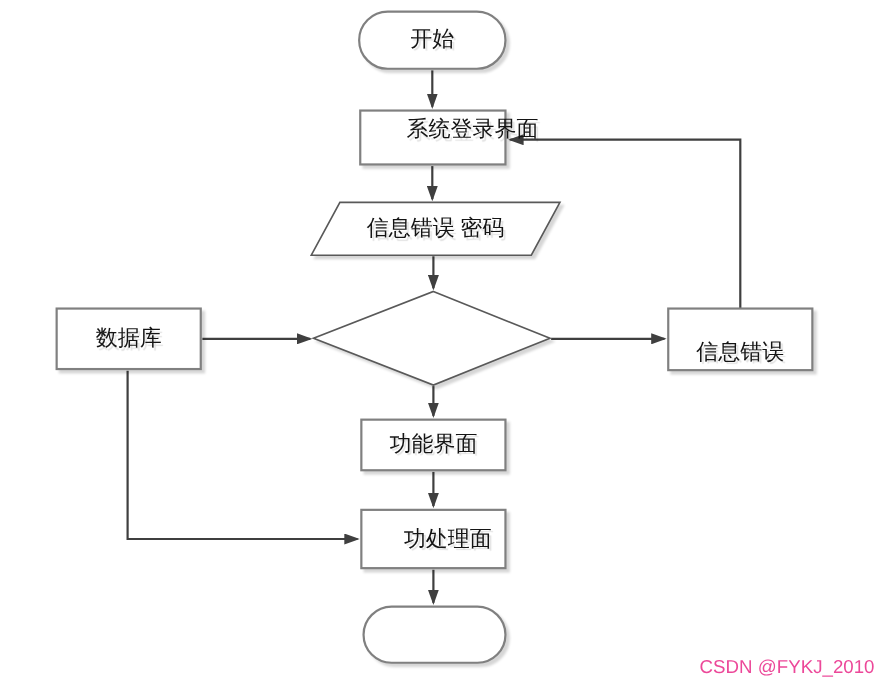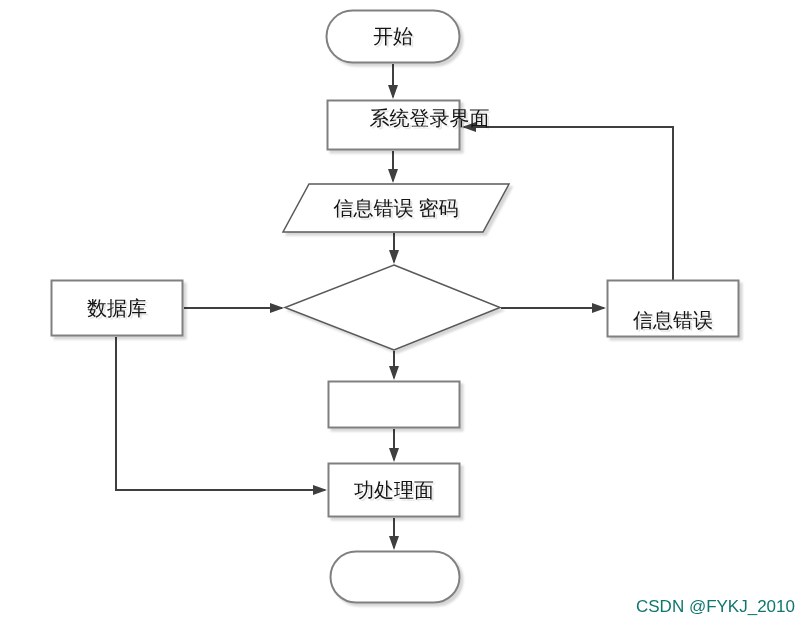--- a/index.html
+++ b/index.html
@@ -39,21 +39,21 @@
     text-shadow: 2px 2px 1px rgba(0,0,0,0.12);
     white-space: nowrap;
     pointer-events: none;
   }
   .watermark {
     position: absolute;
     right: 7px;
     bottom: 5px;
     font-family: "Liberation Sans", "DejaVu Sans", sans-serif;
     font-size: 17px;
-    color: #0f766e;
+    color: #ec4899;
     text-shadow: none;
   }
 </style>
 </head>
 <body>
 
 <div class="canvas">
 
   <svg width="802" height="622" viewBox="0 0 802 622">
     <defs>
@@ -88,16 +88,17 @@
     </g>
   </svg>
 
   <div class="node-label" style="left:326px; top:10px;  width:134px; height:52px;">开始</div>
   <div class="node-label" style="left:327px; top:92px; width:133px; height:53px;margin-left:36px;">系统登录界面</div>
   <div class="node-label" style="left:283px; top:184px; width:226px; height:48px;">
     <span>信息错误 密码</span>
   </div>
   <div class="node-label" style="left:51px;  top:280px; width:132px; height:56px;">数据库</div>
   <div class="node-label" style="left:607px; top:280px; width:132px; height:57px;margin-top:12px;">信息错误</div>
-  <div class="node-label" style="left:328px; top:463px; width:132px; height:54px;">功处理面</div>
+  <div class="node-label" style="left:328px; top:381px; width:132px; height:47px;">功能界面</div>
+  <div class="node-label" style="left:328px; top:463px; width:132px; height:54px;padding-left:13px;">功处理面</div>
 
   <div class="watermark">CSDN @FYKJ_2010</div>
 </div>
 
 </body></html>

